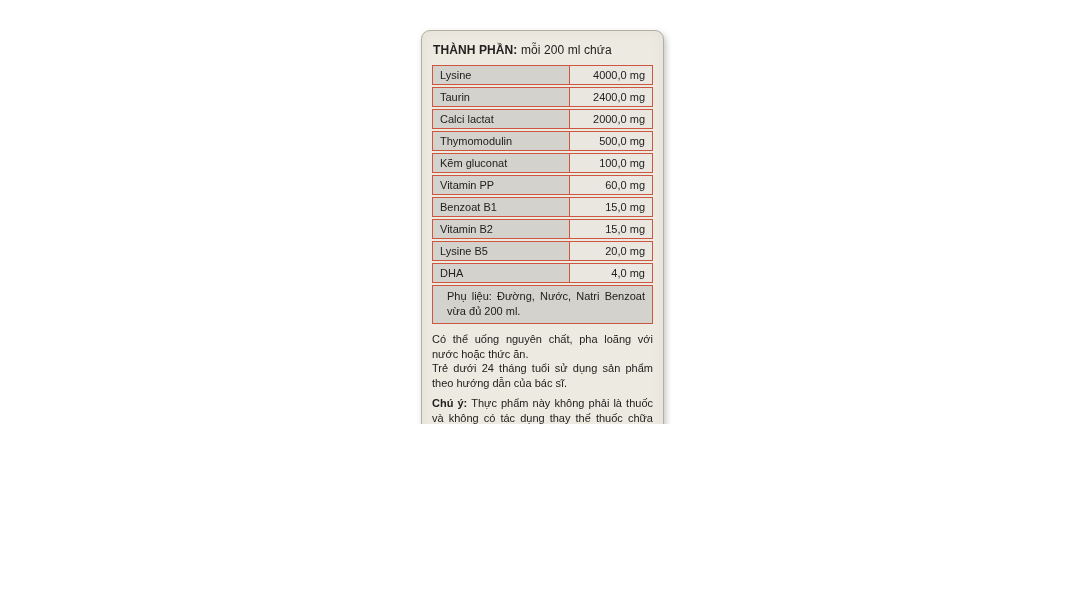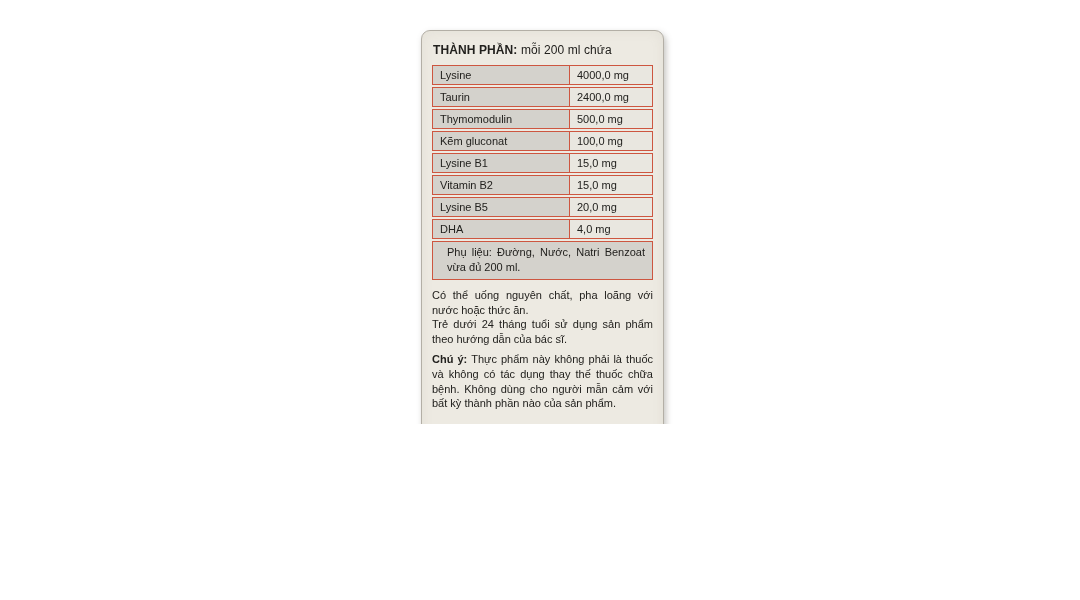--- a/index.html
+++ b/index.html
@@ -27,21 +27,21 @@
   .bold{font-weight:bold;}
   .ing-table{width:100%;}
   .ing-row{
     display:flex;
     border:1px solid var(--table-border);
     margin-bottom:2px;
     background:var(--name-cell-background);
   }
   .cell{font-size:11px;line-height:14px;padding:2px 7px;}
   .cell.name{flex:1;background:var(--name-cell-background);border-right:1px solid var(--table-border);}
-  .cell.val{width:82px;background:var(--value-cell-background);text-align:left;}
+  .cell.val{width:82px;background:var(--value-cell-background);text-align:right;}
   .ing-footer{
     border:1px solid var(--table-border);
     background:var(--name-cell-background);
     font-size:11px;line-height:15px;
     padding:3px 7px 4px 14px;
     text-align:justify;
   }
   .section{margin-top:8px;}
   .sec-heading{font-size:12px;font-weight:bold;line-height:15px;margin:0 0 2px 1px;letter-spacing:0.1px;}
   .body-text{font-size:11px;line-height:14.6px;text-align:justify;margin:0;}
@@ -61,29 +61,37 @@
     <div class="ing-table">
       <div class="ing-row">
         <div class="cell name">Lysine</div>
         <div class="cell val">4000,0 mg</div>
       </div>
       <div class="ing-row">
         <div class="cell name">Taurin</div>
         <div class="cell val">2400,0 mg</div>
       </div>
       <div class="ing-row">
+        <div class="cell name">Calci lactat</div>
+        <div class="cell val">2000,0 mg</div>
+      </div>
+      <div class="ing-row">
         <div class="cell name">Thymomodulin</div>
         <div class="cell val">500,0 mg</div>
       </div>
       <div class="ing-row">
         <div class="cell name">Kẽm gluconat</div>
         <div class="cell val">100,0 mg</div>
       </div>
       <div class="ing-row">
-        <div class="cell name">Lysine B1</div>
+        <div class="cell name">Vitamin PP</div>
+        <div class="cell val">60,0 mg</div>
+      </div>
+      <div class="ing-row">
+        <div class="cell name">Benzoat B1</div>
         <div class="cell val">15,0 mg</div>
       </div>
       <div class="ing-row">
         <div class="cell name">Vitamin B2</div>
         <div class="cell val">15,0 mg</div>
       </div>
       <div class="ing-row">
         <div class="cell name">Lysine B5</div>
         <div class="cell val">20,0 mg</div>
       </div>

